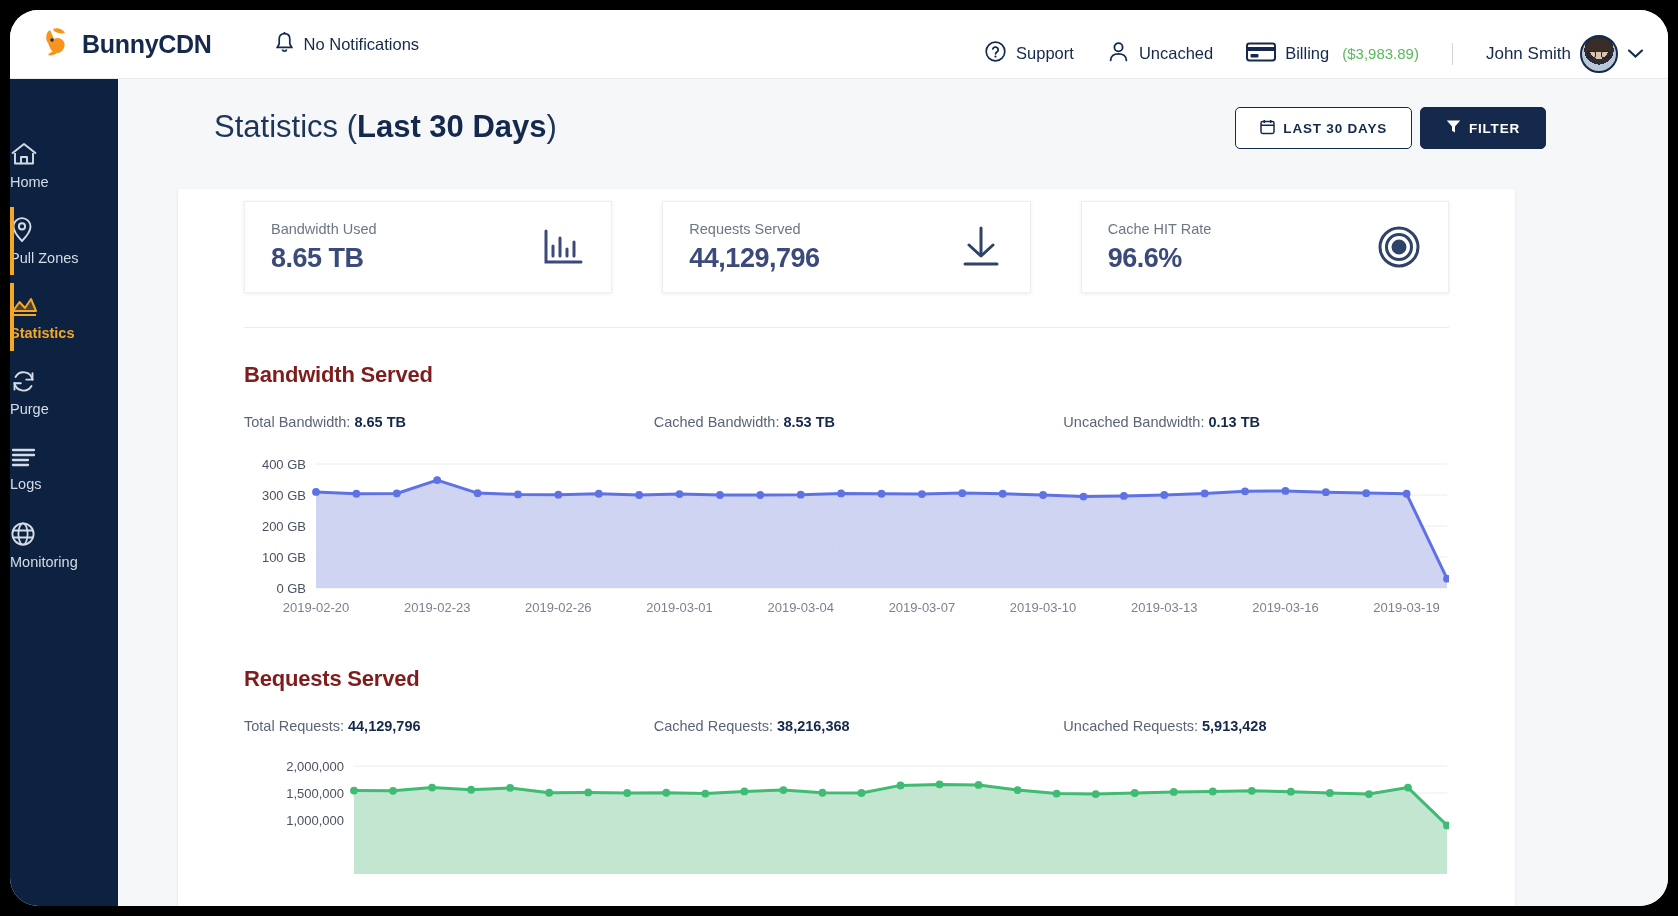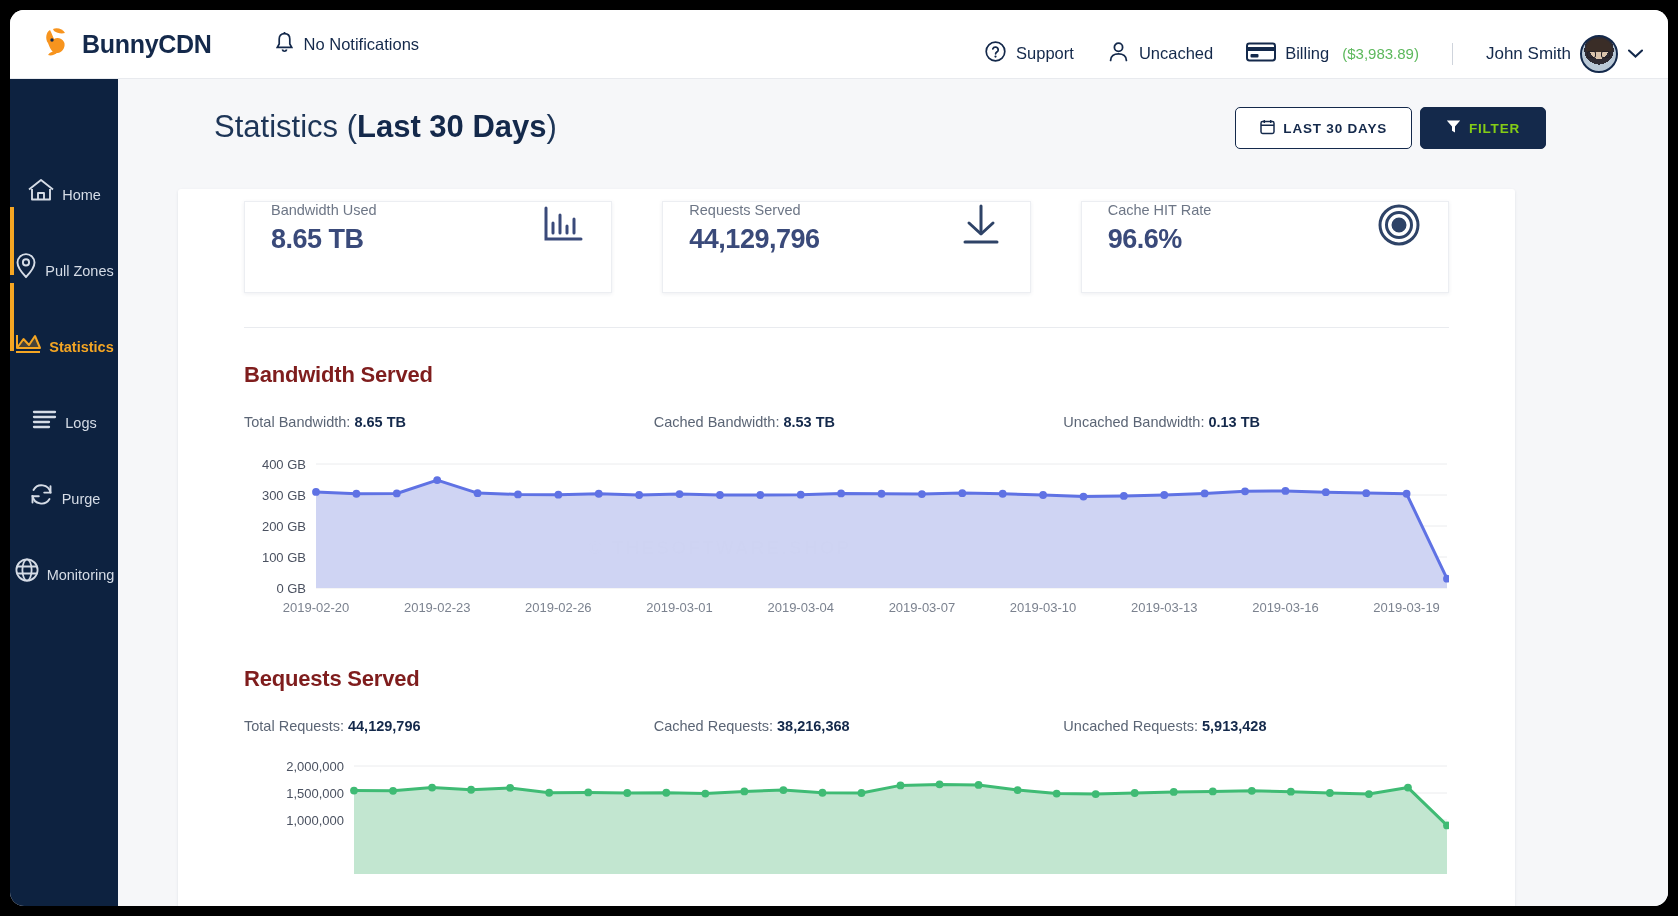--- a/index.html
+++ b/index.html
@@ -7,21 +7,21 @@
     width: 1678px; height: 916px;
     background: #000;
     font-family: "Liberation Sans", sans-serif;
     overflow: hidden;
   }
   #frame {
     position: absolute;
     left: 10px; top: 10px;
     width: 1658px; height: 896px;
     background: #ffffff;
-    border-radius: 14px;
+    border-radius: 28px;
     overflow: hidden;
   }
 
   
   #header {
     position: absolute; left: 0; top: 0;
     width: 1658px; height: 69px;
     background: #ffffff;
     border-bottom: 1px solid #e8eaee;
     display: flex; align-items: center;
@@ -58,22 +58,22 @@
   
   #sidebar {
     position: absolute; left: 0; top: 69px;
     width: 108px; height: 827px;
     background: #0d2240;
     padding-top: 48px;
   }
   .nav-item {
     position: relative;
     height: 76px;
-    display: flex; flex-direction: row;
-    align-items: flex-end; justify-content: center;
+    display: flex; flex-direction: column;
+    align-items: flex-start; justify-content: center;
     gap: 7px;
     color: #d5dce6; font-size: 14.5px;
   }
   .nav-item.active { color: #f5a623; font-weight: bold; }
   .nav-item.active::before,
   .nav-item.accent::before {
     content: ""; position: absolute; left: 0; top: 4px;
     width: 4px; height: 68px; background: #f5a623;
   }
   .nav-ico { display: block; line-height: 0; }
@@ -96,38 +96,38 @@
   .btn {
     height: 42px; display: flex; align-items: center; justify-content: center;
     gap: 8px; font-size: 13.5px; font-weight: bold; letter-spacing: 0.8px;
     border-radius: 5px; cursor: pointer;
   }
   #btn-range {
     background: #ffffff; color: #14294b;
     border: 1.6px solid #14294b; padding: 0 24px; min-width: 168px;
   }
   #btn-filter {
-    background: #14294b; color: #84cc16;
+    background: #14294b; color: #ffffff;
     border: 1.6px solid #14294b; padding: 0 20px; min-width: 126px;
   }
 
   #panel {
     position: absolute; left: 60px; top: 110px;
     width: 1337px; min-height: 740px;
     background: #ffffff;
     border-radius: 3px;
     box-shadow: 0 1px 3px rgba(20,41,75,.10);
   }
 
   .cards { display: flex; padding: 12px 66px 0 66px; gap: 50px; }
   .card {
     flex: 1; height: 92px; background: #ffffff;
     border: 1px solid #eceef2;
     box-shadow: 0 1px 4px rgba(20,41,75,.08);
-    display: flex; align-items: flex-start; justify-content: space-between;
+    display: flex; align-items: center; justify-content: space-between;
     padding: 0 26px;
   }
   .card-label { font-size: 14.5px; color: #6d7686; margin-bottom: 6px; }
   .card-value { font-size: 27px; font-weight: bold; color: #3a4a7a; letter-spacing: -0.5px; }
   .card-ico { color: #3a4a7a; line-height: 0; }
 
   .hr { height: 1px; background: #e9ebef; margin: 34px 66px 0 66px; }
 
   .section { padding: 0 66px; }
   .sec-title {
@@ -264,40 +264,40 @@
           <path d="M3 4 V17"></path>
           <path d="M3 17 L9.5 8 L15 14 L21 5 L26 17 Z" fill="#f5a623" fill-opacity="0.25"></path>
           <path d="M2 21 H26"></path>
         </svg>
       </span>
       <span>Statistics</span>
     </div>
 
     <div class="nav-item">
       <span class="nav-ico">
+        <svg width="27" height="25" viewBox="0 0 27 25" fill="none" stroke="#d5dce6" stroke-width="1.9" stroke-linecap="round">
+          <path d="M22.5 10.5 A9.2 9.2 0 0 0 5.5 8"></path>
+          <path d="M4.5 14 A9.2 9.2 0 0 0 21.5 17"></path>
+          <path d="M22.5 4.2 V10.6 H16.2"></path>
+          <path d="M4.5 20.6 V14.2 H10.8"></path>
+        </svg>
+      </span>
+      <span>Purge</span>
+    </div>
+
+    <div class="nav-item">
+      <span class="nav-ico">
         <svg width="27" height="22" viewBox="0 0 27 22" stroke="#d5dce6" stroke-width="2.3" stroke-linecap="round">
           <path d="M3 3 H24"></path>
             <path d="M3 8 H24"></path>
             <path d="M3 13 H18"></path>
             <path d="M3 18 H18"></path>
         </svg>
       </span>
       <span>Logs</span>
-    </div>
-
-    <div class="nav-item">
-      <span class="nav-ico">
-        <svg width="27" height="25" viewBox="0 0 27 25" fill="none" stroke="#d5dce6" stroke-width="1.9" stroke-linecap="round">
-          <path d="M22.5 10.5 A9.2 9.2 0 0 0 5.5 8"></path>
-          <path d="M4.5 14 A9.2 9.2 0 0 0 21.5 17"></path>
-          <path d="M22.5 4.2 V10.6 H16.2"></path>
-          <path d="M4.5 20.6 V14.2 H10.8"></path>
-        </svg>
-      </span>
-      <span>Purge</span>
     </div>
 
     <div class="nav-item">
       <span class="nav-ico">
         <svg width="26" height="26" viewBox="0 0 26 26" fill="none" stroke="#d5dce6" stroke-width="1.8">
           <circle cx="13" cy="13" r="10.6"></circle>
           <ellipse cx="13" cy="13" rx="4.6" ry="10.6"></ellipse>
           <path d="M2.7 9.5 H23.3 M2.7 16.5 H23.3"></path>
         </svg>
       </span>

